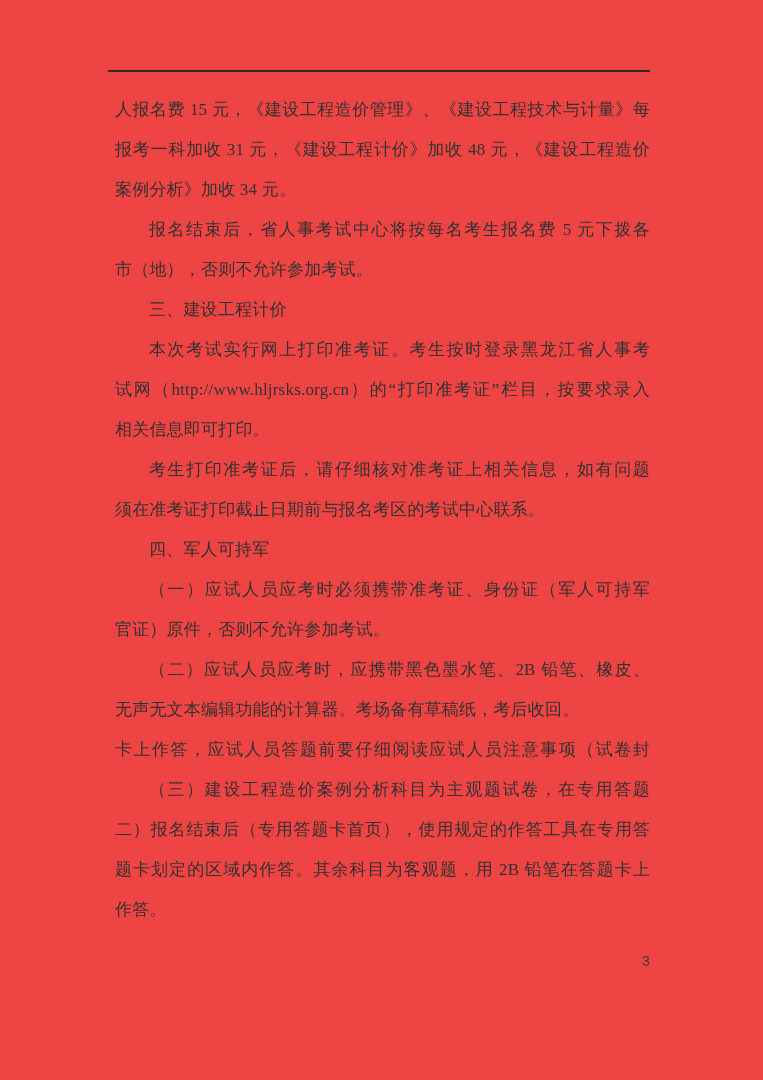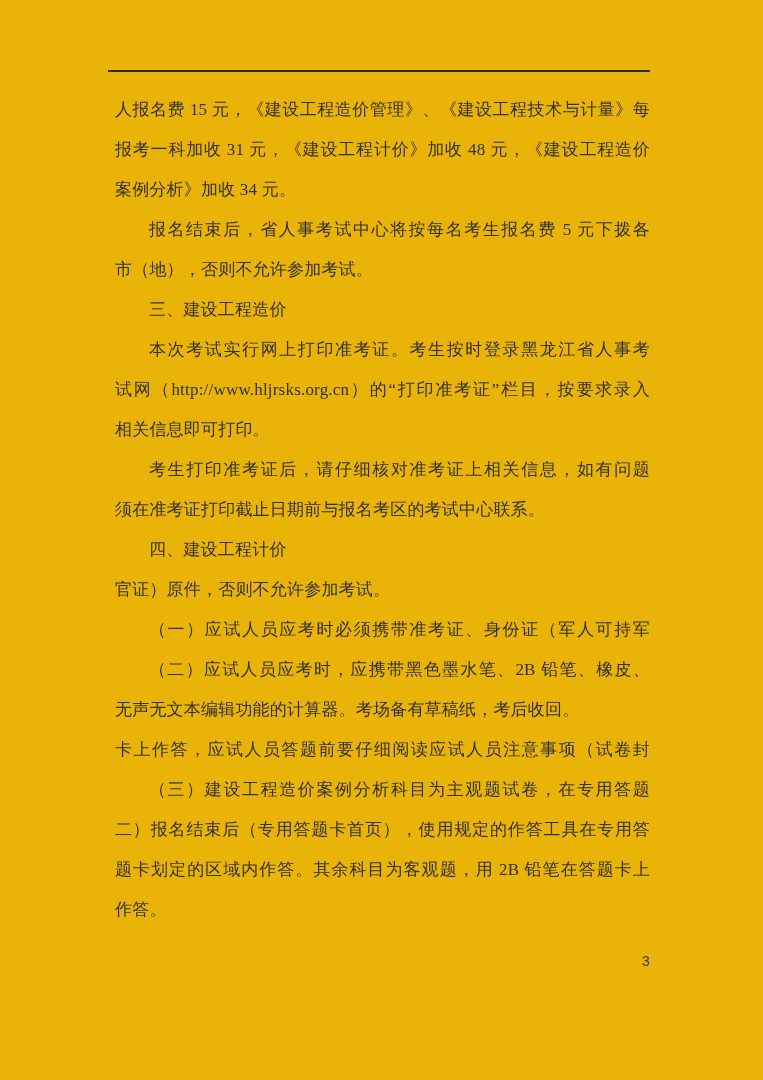--- a/index.html
+++ b/index.html
@@ -4,21 +4,21 @@
 <style>
   * { margin: 0; padding: 0; box-sizing: border-box; }
   html, body { background: #ffffff; }
   body {
     width: 763px; height: 1080px;
     position: relative;
     overflow: hidden;
     font-family: "Liberation Serif", "DejaVu Serif", serif;
     color: #323232;
   }
-  .sheet { position: absolute; inset: 0; background: #eab308; }
+  .sheet { position: absolute; inset: 0; background: #ef4444; }
   .header-rule {
     position: absolute;
     left: 108px; top: 70px;
     width: 542px; height: 1.6px;
     background: #2b2b2b;
   }
   .content {
     position: absolute;
     left: 115px; top: 90px;
     width: 535px;
@@ -62,41 +62,41 @@
       <div class="line j">报考一科加收 31 元，《建设工程计价》加收 48 元，《建设工程造价</div>
       <div class="line">案例分析》加收 34 元。</div>
     </div>
 
     <div>
       <div class="line j ind">报名结束后，省人事考试中心将按每名考生报名费 5 元下拨各</div>
       <div class="line">市（地），否则不允许参加考试。</div>
     </div>
 
     <div>
-      <div class="line ind">三、建设工程造价</div>
+      <div class="line ind">三、建设工程计价</div>
     </div>
 
     <div>
       <div class="line j ind">本次考试实行网上打印准考证。考生按时登录黑龙江省人事考</div>
       <div class="line j">试网（http://www.hljrsks.org.cn）的“打印准考证”栏目，按要求录入</div>
       <div class="line">相关信息即可打印。</div>
     </div>
 
     <div>
       <div class="line j ind">考生打印准考证后，请仔细核对准考证上相关信息，如有问题</div>
       <div class="line">须在准考证打印截止日期前与报名考区的考试中心联系。</div>
     </div>
 
     <div>
-      <div class="line ind">四、建设工程计价</div>
+      <div class="line ind">四、军人可持军</div>
     </div>
 
     <div>
+      <div class="line j ind">（一）应试人员应考时必须携带准考证、身份证（军人可持军</div>
       <div class="line">官证）原件，否则不允许参加考试。</div>
-      <div class="line j ind">（一）应试人员应考时必须携带准考证、身份证（军人可持军</div>
     </div>
 
     <div>
       <div class="line j ind">（二）应试人员应考时，应携带黑色墨水笔、2B 铅笔、橡皮、</div>
       <div class="line">无声无文本编辑功能的计算器。考场备有草稿纸，考后收回。</div>
     </div>
 
     <div>
       <div class="line j">卡上作答，应试人员答题前要仔细阅读应试人员注意事项（试卷封</div>
       <div class="line j ind">（三）建设工程造价案例分析科目为主观题试卷，在专用答题</div>

